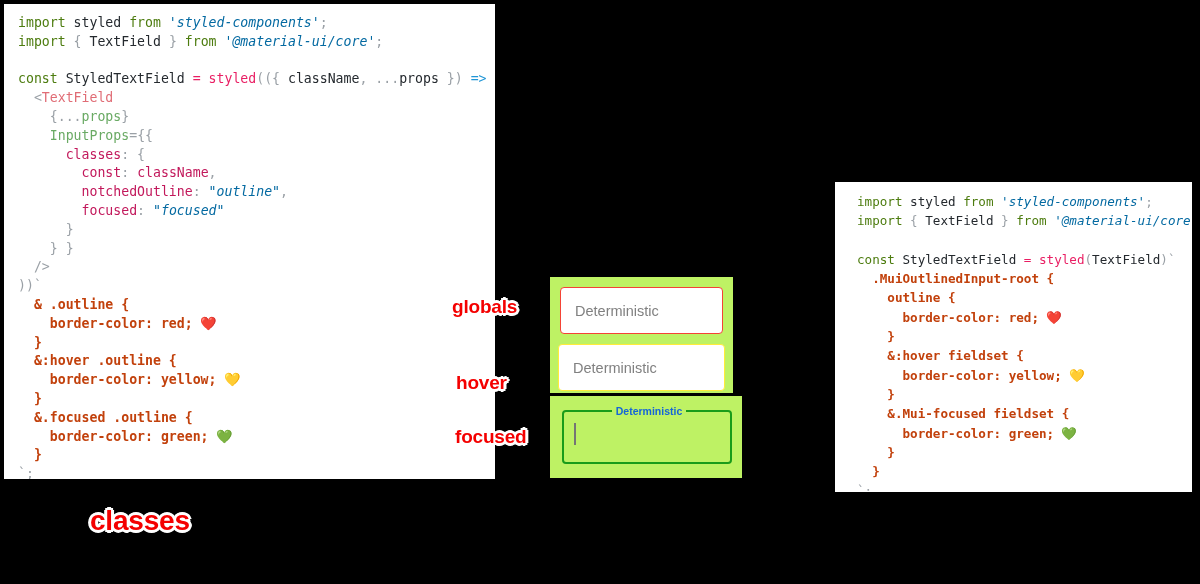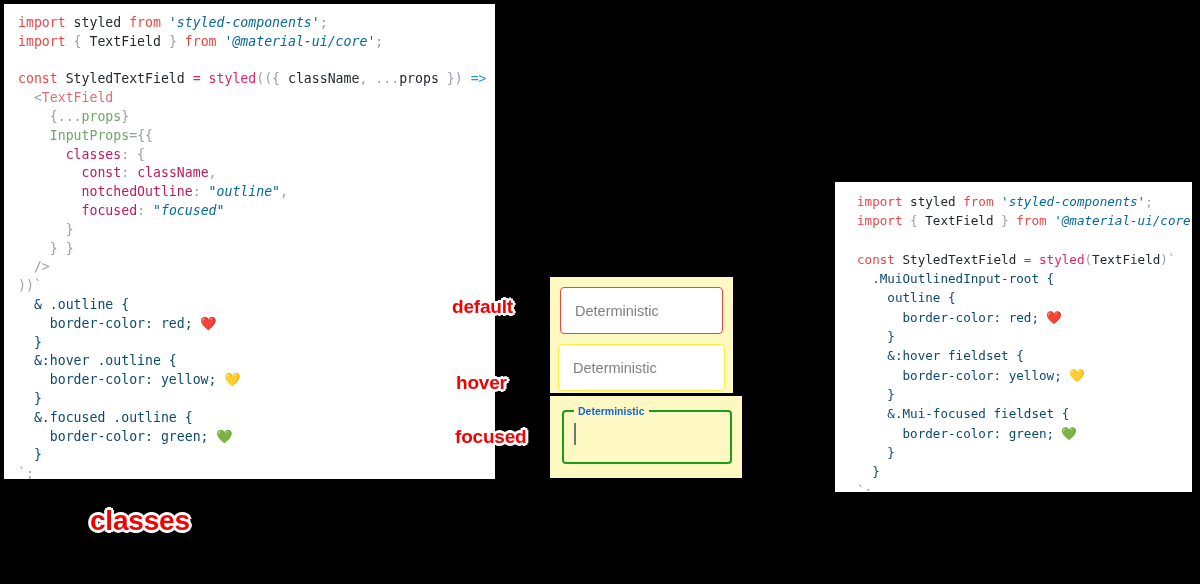--- a/index.html
+++ b/index.html
@@ -28,36 +28,37 @@
     white-space: pre;
   }
 
   #panel-classes { left: 4px; top: 4px; width: 491px; height: 475px; }
   #panel-classes pre { padding: 10px 0 0 14px; font-size: 13.2px; line-height: 18.8px; }
 
   #panel-globals { left: 835px; top: 182px; width: 357px; height: 310px; }
   #panel-globals pre { padding: 10px 0 0 22px; font-size: 12.6px; line-height: 19.3px; }
 
   
-  .k   { color: #ef4444; }            
+  .k   { color: #4d7c0f; }            
   .id  { color: #24292e; }            
   .str { color: #0369a1; font-style: italic; }            
   .fn  { color: #e91e63; }            
   .op  { color: #9aa0a6; }            
   .tag { color: #e06c75; }            
   .attr{ color: #6aaa64; }            
   .prop{ color: #c2185b; }            
-  .css { color: #0c4a6e; }
+  .css { color: #c2410c; font-weight: bold; }
   .arrow { color: #2196d6; }
   .emoji { font-family: "DejaVu Sans", sans-serif; }
 
   
   .demo-panel {
     position: absolute;
-    background: #fef9c3;
+    background: #bef264;
+    text-align: center;
   }
   #demo-top    { left: 550px; top: 277px; width: 183px; height: 116px; }
   #demo-bottom { left: 550px; top: 396px; width: 192px; height: 82px;  }
 
   .tf {
     position: absolute;
     background: #ffffff;
     border-radius: 4px;
   }
   .tf .tf-text {
@@ -169,21 +170,21 @@
 
   <div class="demo-panel" id="demo-bottom">
     <div id="tf-focused">
       <fieldset>
         <legend>Deterministic</legend>
       </fieldset>
       <span class="caret"></span>
     </div>
   </div>
 
-  <div class="callout" id="label-default">default</div>
+  <div class="callout" id="label-default">globals</div>
   <div class="callout" id="label-hover">hover</div>
   <div class="callout" id="label-focused">focused</div>
 
   <div class="code-panel" id="panel-globals">
     <pre><span class="k">import </span><span class="id">styled</span><span class="k"> from </span><span class="str">'styled-components'</span><span class="op">;</span>
 <span class="k">import </span><span class="op">{</span><span class="id"> TextField </span><span class="op">}</span><span class="k"> from </span><span class="str">'@material-ui/core'</span>
 
 <span class="k">const </span><span class="id">StyledTextField</span><span class="fn"> = </span><span class="fn">styled</span><span class="op">(</span><span class="id">TextField</span><span class="op">)`</span>
 <span class="css">  .MuiOutlinedInput-root {</span>
 <span class="css">    outline {</span>

